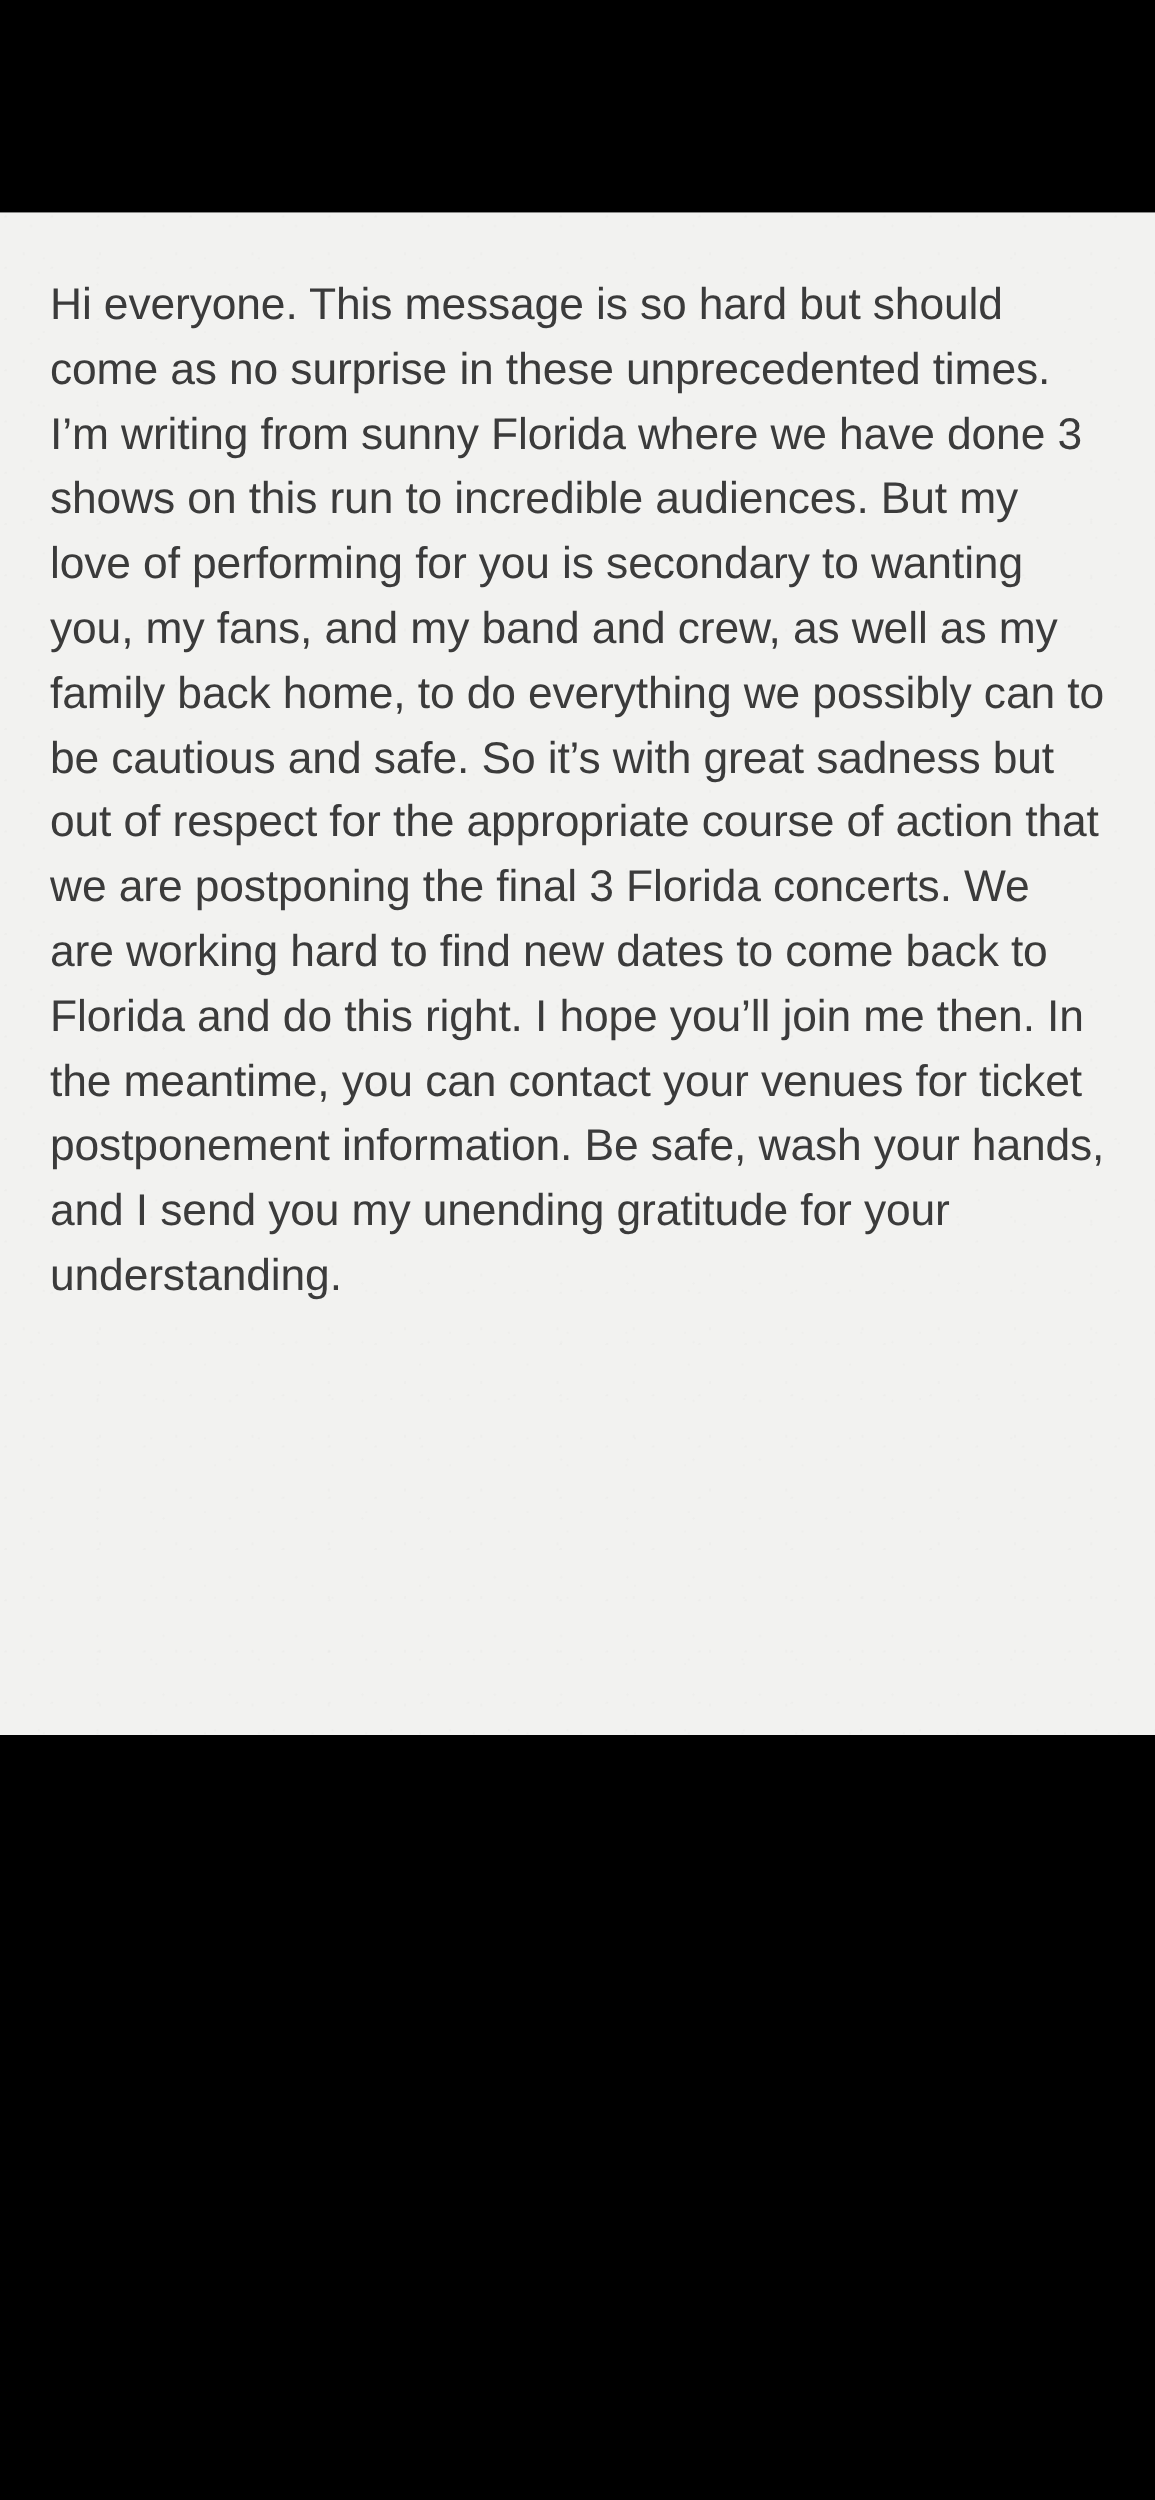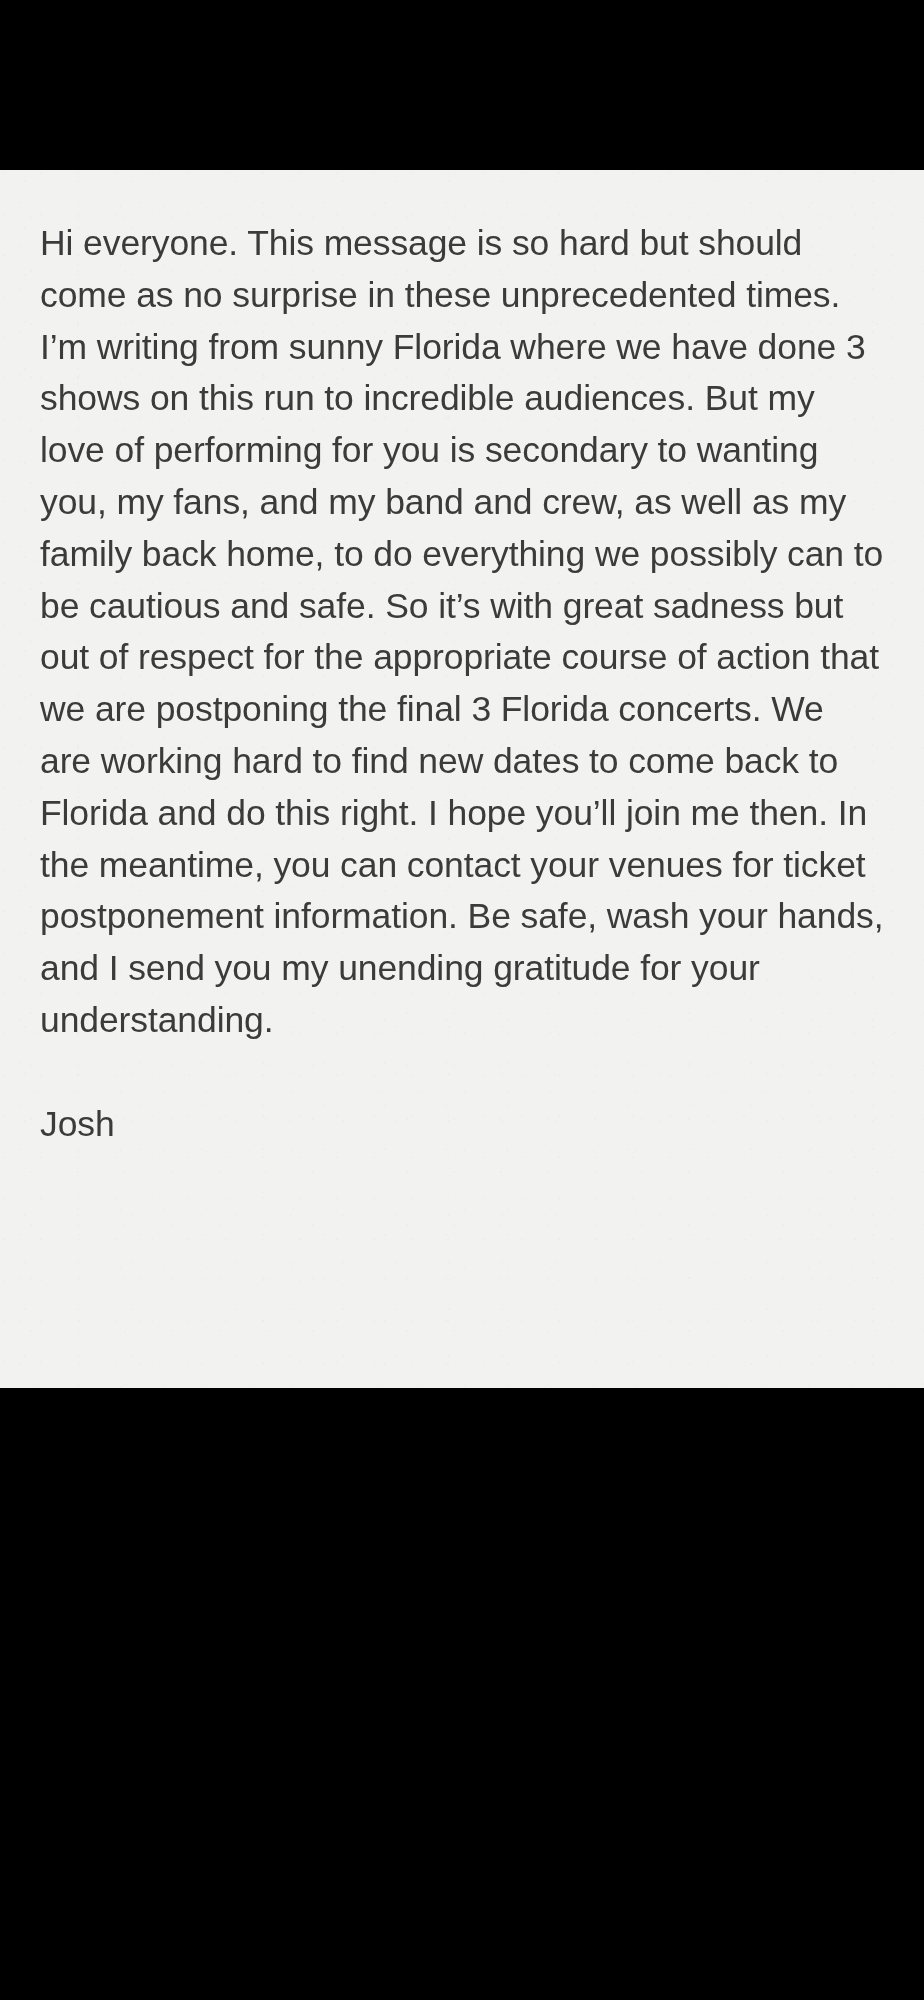--- a/index.html
+++ b/index.html
@@ -70,18 +70,17 @@
 </style>
 </head>
 <body>
 
 <div class="screen">
 
   <div class="letterbox-top"></div>
 
   <div class="note-card">
     <p class="note-body">Hi everyone. This message is so hard but should come as no surprise in these unprecedented times. I’m writing from sunny Florida where we have done 3 shows on this run to incredible audiences. But my love of performing for you is secondary to wanting you, my fans, and my band and crew, as well as my family back home, to do everything we possibly can to be cautious and safe. So it’s with great sadness but out of respect for the appropriate course of action that we are postponing the final 3 Florida concerts. We are working hard to find new dates to come back to Florida and do this right. I hope you’ll join me then. In the meantime, you can contact your venues for ticket postponement information. Be safe, wash your hands, and I send you my unending gratitude for your understanding.</p>
-    <p class="signature">Josh</p>
   </div>
 
   <div class="letterbox-bottom"></div>
 
 </div>
 
 </body></html>

